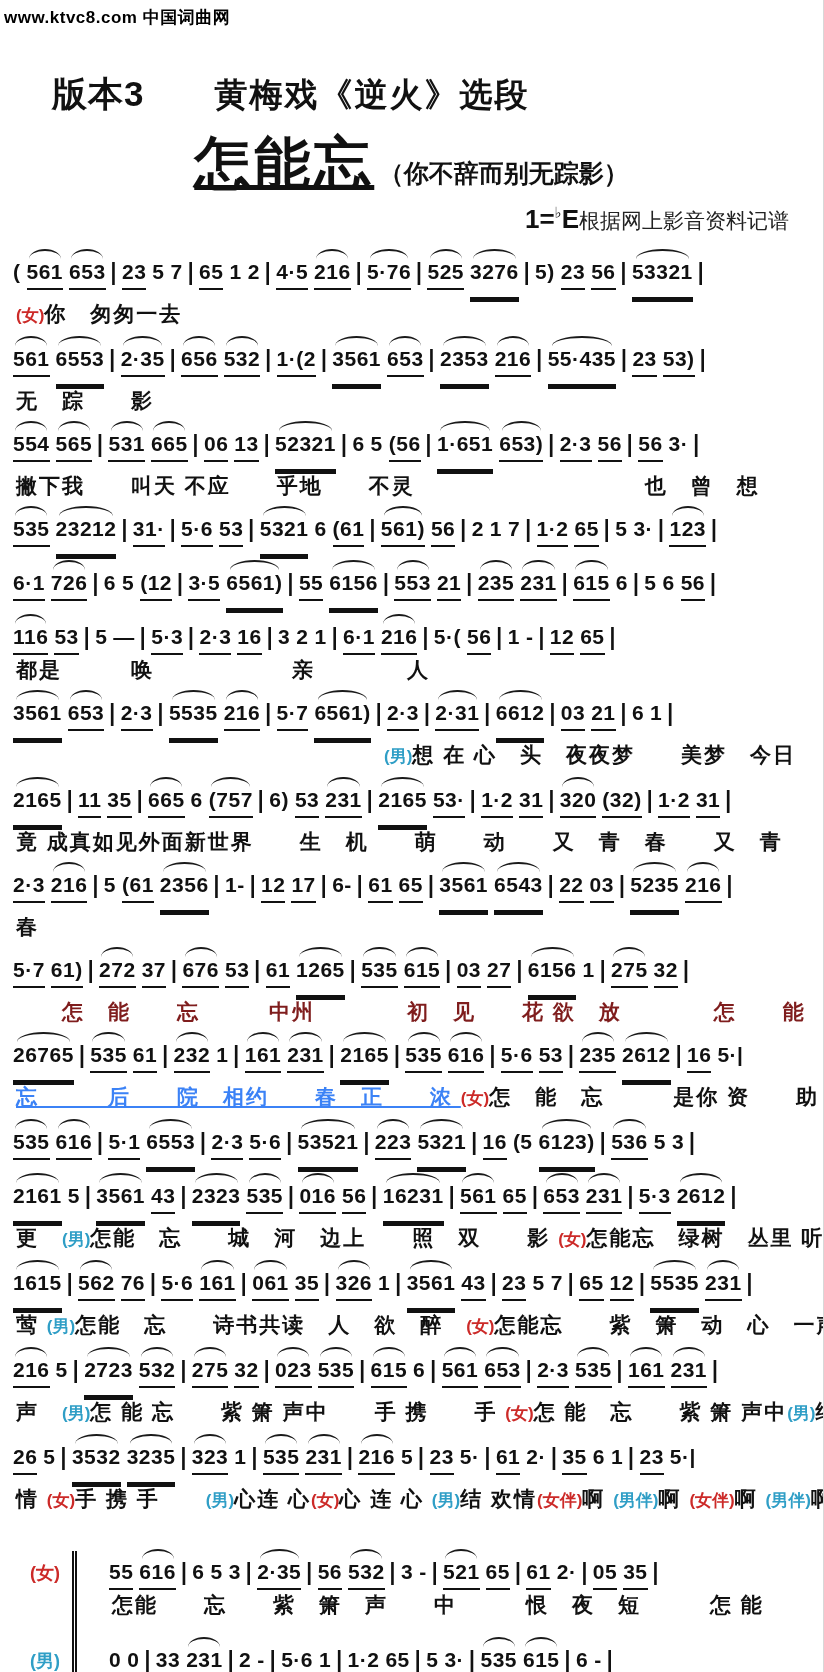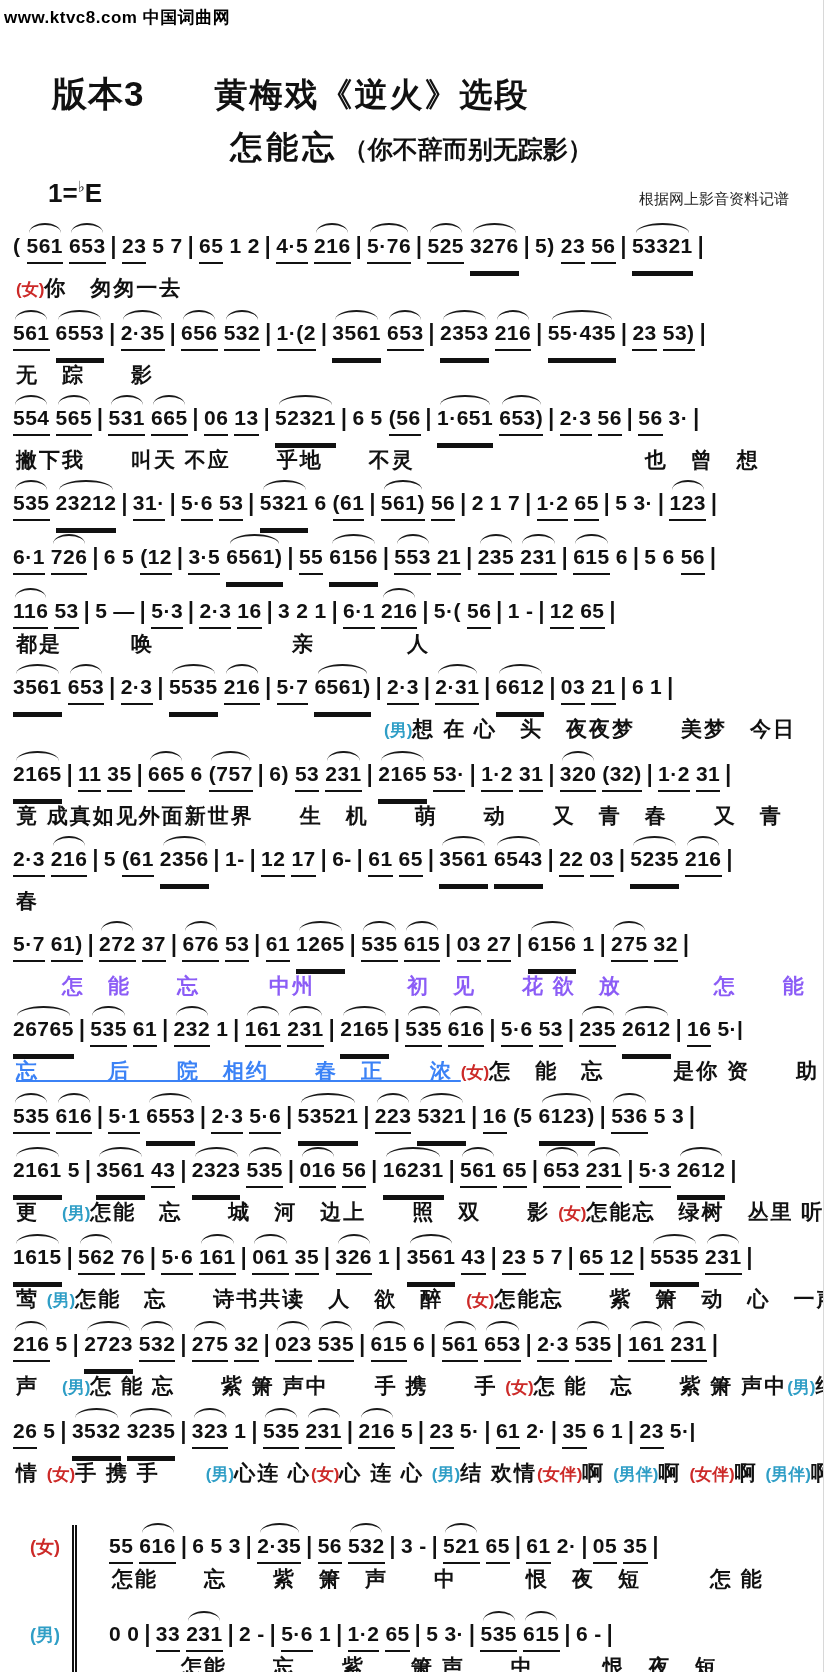--- a/index.html
+++ b/index.html
@@ -8,26 +8,26 @@
     font-family:"Liberation Sans","DejaVu Sans",sans-serif;color:#111;
     border-right:1px solid #d8d8d8;border-bottom:1px solid #d8d8d8;
     box-sizing:border-box;overflow:hidden;
   }
   .watermark{font-weight:bold;font-size:17px;letter-spacing:0.5px;padding:6px 0 0 4px;color:#000;}
   .titleblock{margin-top:42px;}
   .trow1{display:flex;margin-left:52px;gap:70px;align-items:baseline;}
   .version{font-size:35px;font-weight:bold;letter-spacing:1px;}
   .opera{font-size:33px;font-weight:bold;letter-spacing:2px;}
   .trow2{text-align:center;margin-top:8px;}
-  .maintitle{font-size:32px;font-weight:bold;letter-spacing:4px;}
+  .maintitle{font-size:56px;font-weight:bold;letter-spacing:4px;text-decoration:underline;}
   .subtitle{font-size:25px;font-weight:bold;}
-  .trow3{display:flex;justify-content:space-between;align-items:flex-end;margin:8px 34px 0 48px;}
+  .trow3{display:flex;justify-content:flex-end;align-items:flex-end;margin:2px 34px 0 48px;}
   .keysig{font-size:26px;font-weight:bold;}
   .keysig sup{font-size:15px;}
-  .srcnote{font-size:15px;color:#222;}
+  .srcnote{font-size:21px;color:#222;}
   
   #score{margin-top:10px;padding:0 6px 0 10px;}
   .system{margin-bottom:2px;}
   .notation{
     font-weight:bold;font-size:21px;letter-spacing:0.5px;word-spacing:2px;
     padding-top:12px;white-space:nowrap;line-height:30px;
   }
   .grp{position:relative;display:inline-block;margin:0 3px;}
   .u1{box-shadow:0 2px 0 0 #111;padding-bottom:1px;}
   .u2{box-shadow:0 2px 0 0 #111,0 5px 0 0 #111;padding-bottom:10px;}
@@ -99,21 +99,21 @@
       <div class="system">
         <div class="notation"><span class="grp u2 arc">2165</span><span class="bar">|</span><span class="grp u1">11</span><span class="grp u1">35</span><span class="bar">|</span><span class="grp u1 arc">665</span><span class="grp">6</span><span class="grp u1 arc">(757</span><span class="bar">|</span><span class="grp">6)</span><span class="grp u1">53</span><span class="grp u1 arc">231</span><span class="bar">|</span><span class="grp u2 arc">2165</span><span class="grp u1">53·</span><span class="bar">|</span><span class="grp u1">1·2</span><span class="grp u1">31</span><span class="bar">|</span><span class="grp u1 arc">320</span><span class="grp u1">(32)</span><span class="bar">|</span><span class="grp u1">1·2</span><span class="grp u1">31</span><span class="bar">|</span></div>
         <div class="lyrics"><span style="color: rgb(17, 17, 17);">竟 成真如见外面新世界　　生　机　　萌　　动　　又　青　春　　又　青</span></div>
       </div>
       <div class="system">
         <div class="notation"><span class="grp u1">2·3</span><span class="grp u1 arc">216</span><span class="bar">|</span><span class="grp">5</span><span class="grp u1">(61</span><span class="grp u2 arc">2356</span><span class="bar">|</span><span class="grp">1-</span><span class="bar">|</span><span class="grp u1">12</span><span class="grp u1">17</span><span class="bar">|</span><span class="grp">6-</span><span class="bar">|</span><span class="grp u1">61</span><span class="grp u1">65</span><span class="bar">|</span><span class="grp u2 arc">3561</span><span class="grp u2 arc">6543</span><span class="bar">|</span><span class="grp u1">22</span><span class="grp u1">03</span><span class="bar">|</span><span class="grp u2 arc">5235</span><span class="grp u1 arc">216</span><span class="bar">|</span></div>
         <div class="lyrics"><span style="color: rgb(17, 17, 17);">春</span></div>
       </div>
       <div class="system">
         <div class="notation"><span class="grp u1">5·7</span><span class="grp u1">61)</span><span class="bar">|</span><span class="grp u1 arc">272</span><span class="grp u1">37</span><span class="bar">|</span><span class="grp u1 arc">676</span><span class="grp u1">53</span><span class="bar">|</span><span class="grp u1">61</span><span class="grp u2 arc">1265</span><span class="bar">|</span><span class="grp u1 arc">535</span><span class="grp u1 arc">615</span><span class="bar">|</span><span class="grp u1">03</span><span class="grp u1">27</span><span class="bar">|</span><span class="grp u2 arc">6156</span><span class="grp">1</span><span class="bar">|</span><span class="grp u1 arc">275</span><span class="grp u1">32</span><span class="bar">|</span></div>
-        <div class="lyrics"><span style="color: #8b5cf6;">　　怎　能　　忘　　　中州　　　　初　见　　花 欲　放　　　　怎　　能</span></div>
+        <div class="lyrics"><span style="color: #7f1d1d;">　　怎　能　　忘　　　中州　　　　初　见　　花 欲　放　　　　怎　　能</span></div>
       </div>
       <div class="system">
         <div class="notation"><span class="grp u2 arc">26765</span><span class="bar">|</span><span class="grp u1 arc">535</span><span class="grp u1">61</span><span class="bar">|</span><span class="grp u1 arc">232</span><span class="grp">1</span><span class="bar">|</span><span class="grp u1 arc">161</span><span class="grp u1 arc">231</span><span class="bar">|</span><span class="grp u2 arc">2165</span><span class="bar">|</span><span class="grp u1 arc">535</span><span class="grp u1 arc">616</span><span class="bar">|</span><span class="grp u1">5·6</span><span class="grp u1">53</span><span class="bar">|</span><span class="grp u1 arc">235</span><span class="grp u2 arc">2612</span><span class="bar">|</span><span class="grp u1">16</span><span class="grp">5·|</span></div>
         <div class="lyrics"><span style="color: #3b82f6; text-decoration: underline;">忘　　　后　　院　相约　　春　正　　浓 </span><span class="role" style="color: rgb(204, 42, 40);">(女)</span><span style="color: rgb(17, 17, 17);">怎　能　忘　　　是你 资　　助</span></div>
       </div>
       <div class="system">
         <div class="notation"><span class="grp u1 arc">535</span><span class="grp u1 arc">616</span><span class="bar">|</span><span class="grp u1">5·1</span><span class="grp u2 arc">6553</span><span class="bar">|</span><span class="grp u1">2·3</span><span class="grp u1">5·6</span><span class="bar">|</span><span class="grp u2 arc">53521</span><span class="bar">|</span><span class="grp u1 arc">223</span><span class="grp u2 arc">5321</span><span class="bar">|</span><span class="grp u1">16</span><span class="grp">(5</span><span class="grp u2 arc">6123)</span><span class="bar">|</span><span class="grp u1 arc">536</span><span class="grp">5</span><span class="grp">3</span><span class="bar">|</span></div>
       </div>
       <div class="system">
         <div class="notation"><span class="grp u2 arc">2161</span><span class="grp">5</span><span class="bar">|</span><span class="grp u2 arc">3561</span><span class="grp u1">43</span><span class="bar">|</span><span class="grp u2 arc">2323</span><span class="grp u1 arc">535</span><span class="bar">|</span><span class="grp u1 arc">016</span><span class="grp u1">56</span><span class="bar">|</span><span class="grp u2 arc">16231</span><span class="bar">|</span><span class="grp u1 arc">561</span><span class="grp u1">65</span><span class="bar">|</span><span class="grp u1 arc">653</span><span class="grp u1 arc">231</span><span class="bar">|</span><span class="grp u1">5·3</span><span class="grp u2 arc">2612</span><span class="bar">|</span></div>

